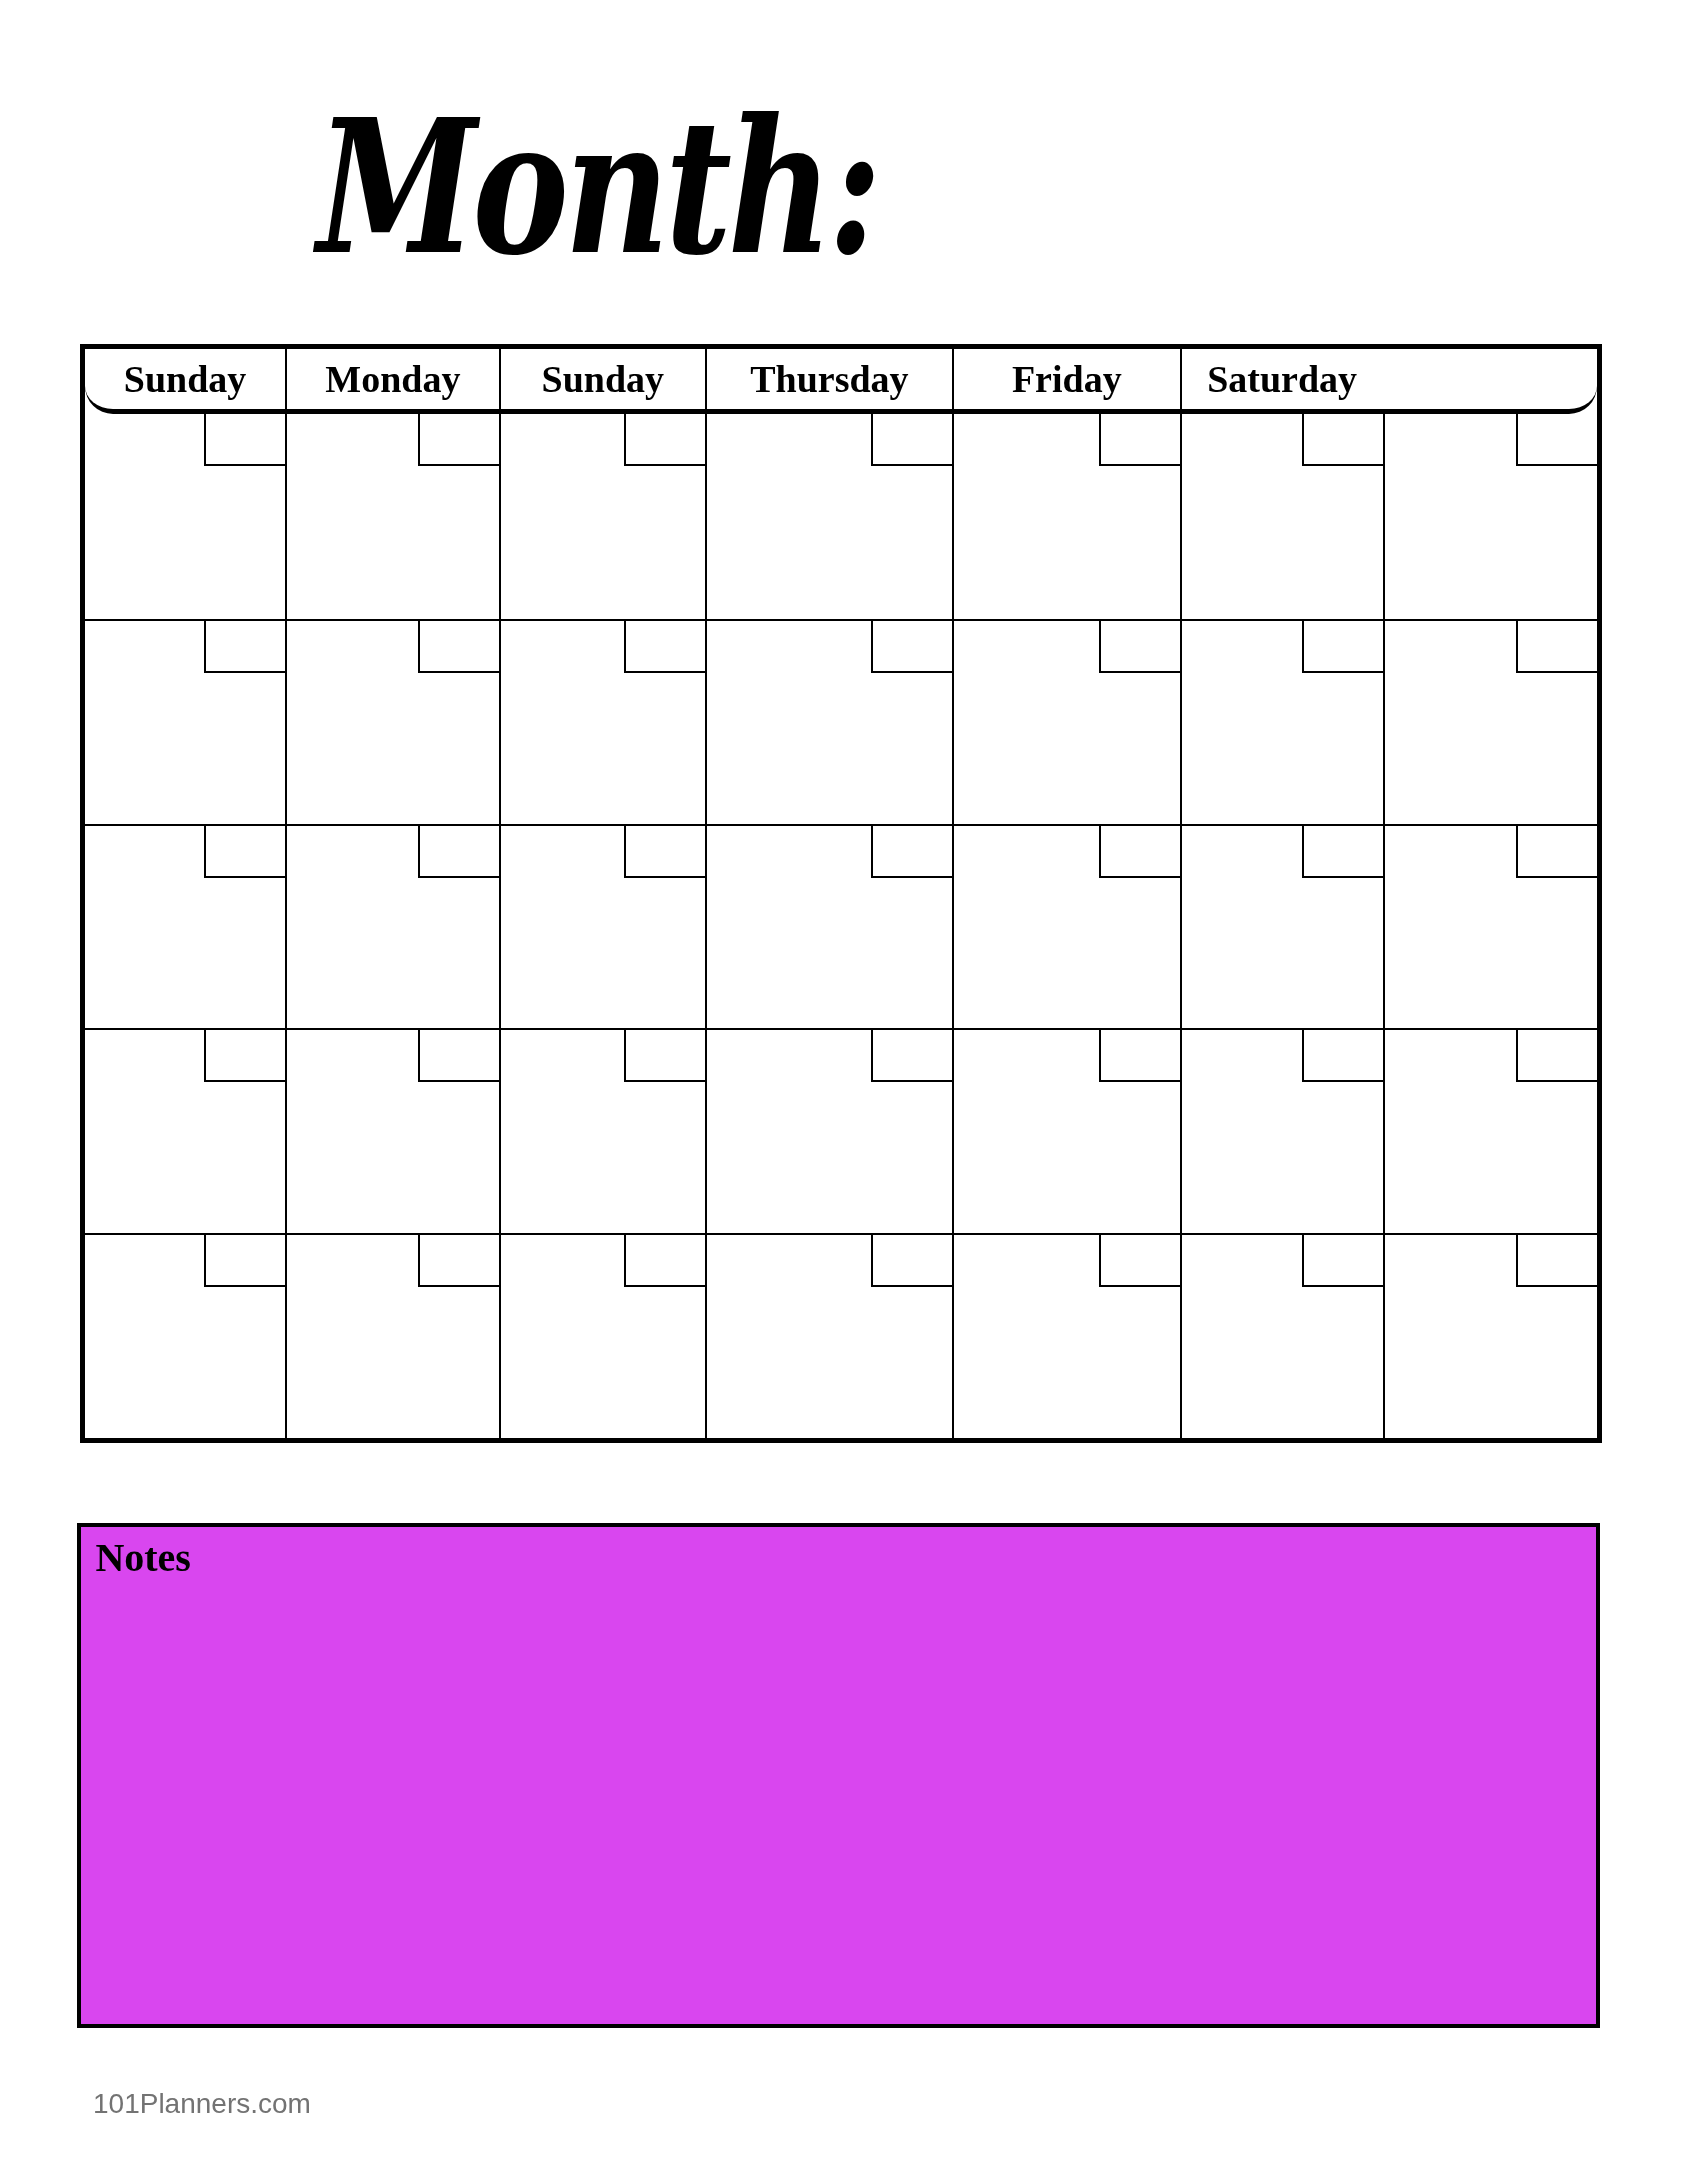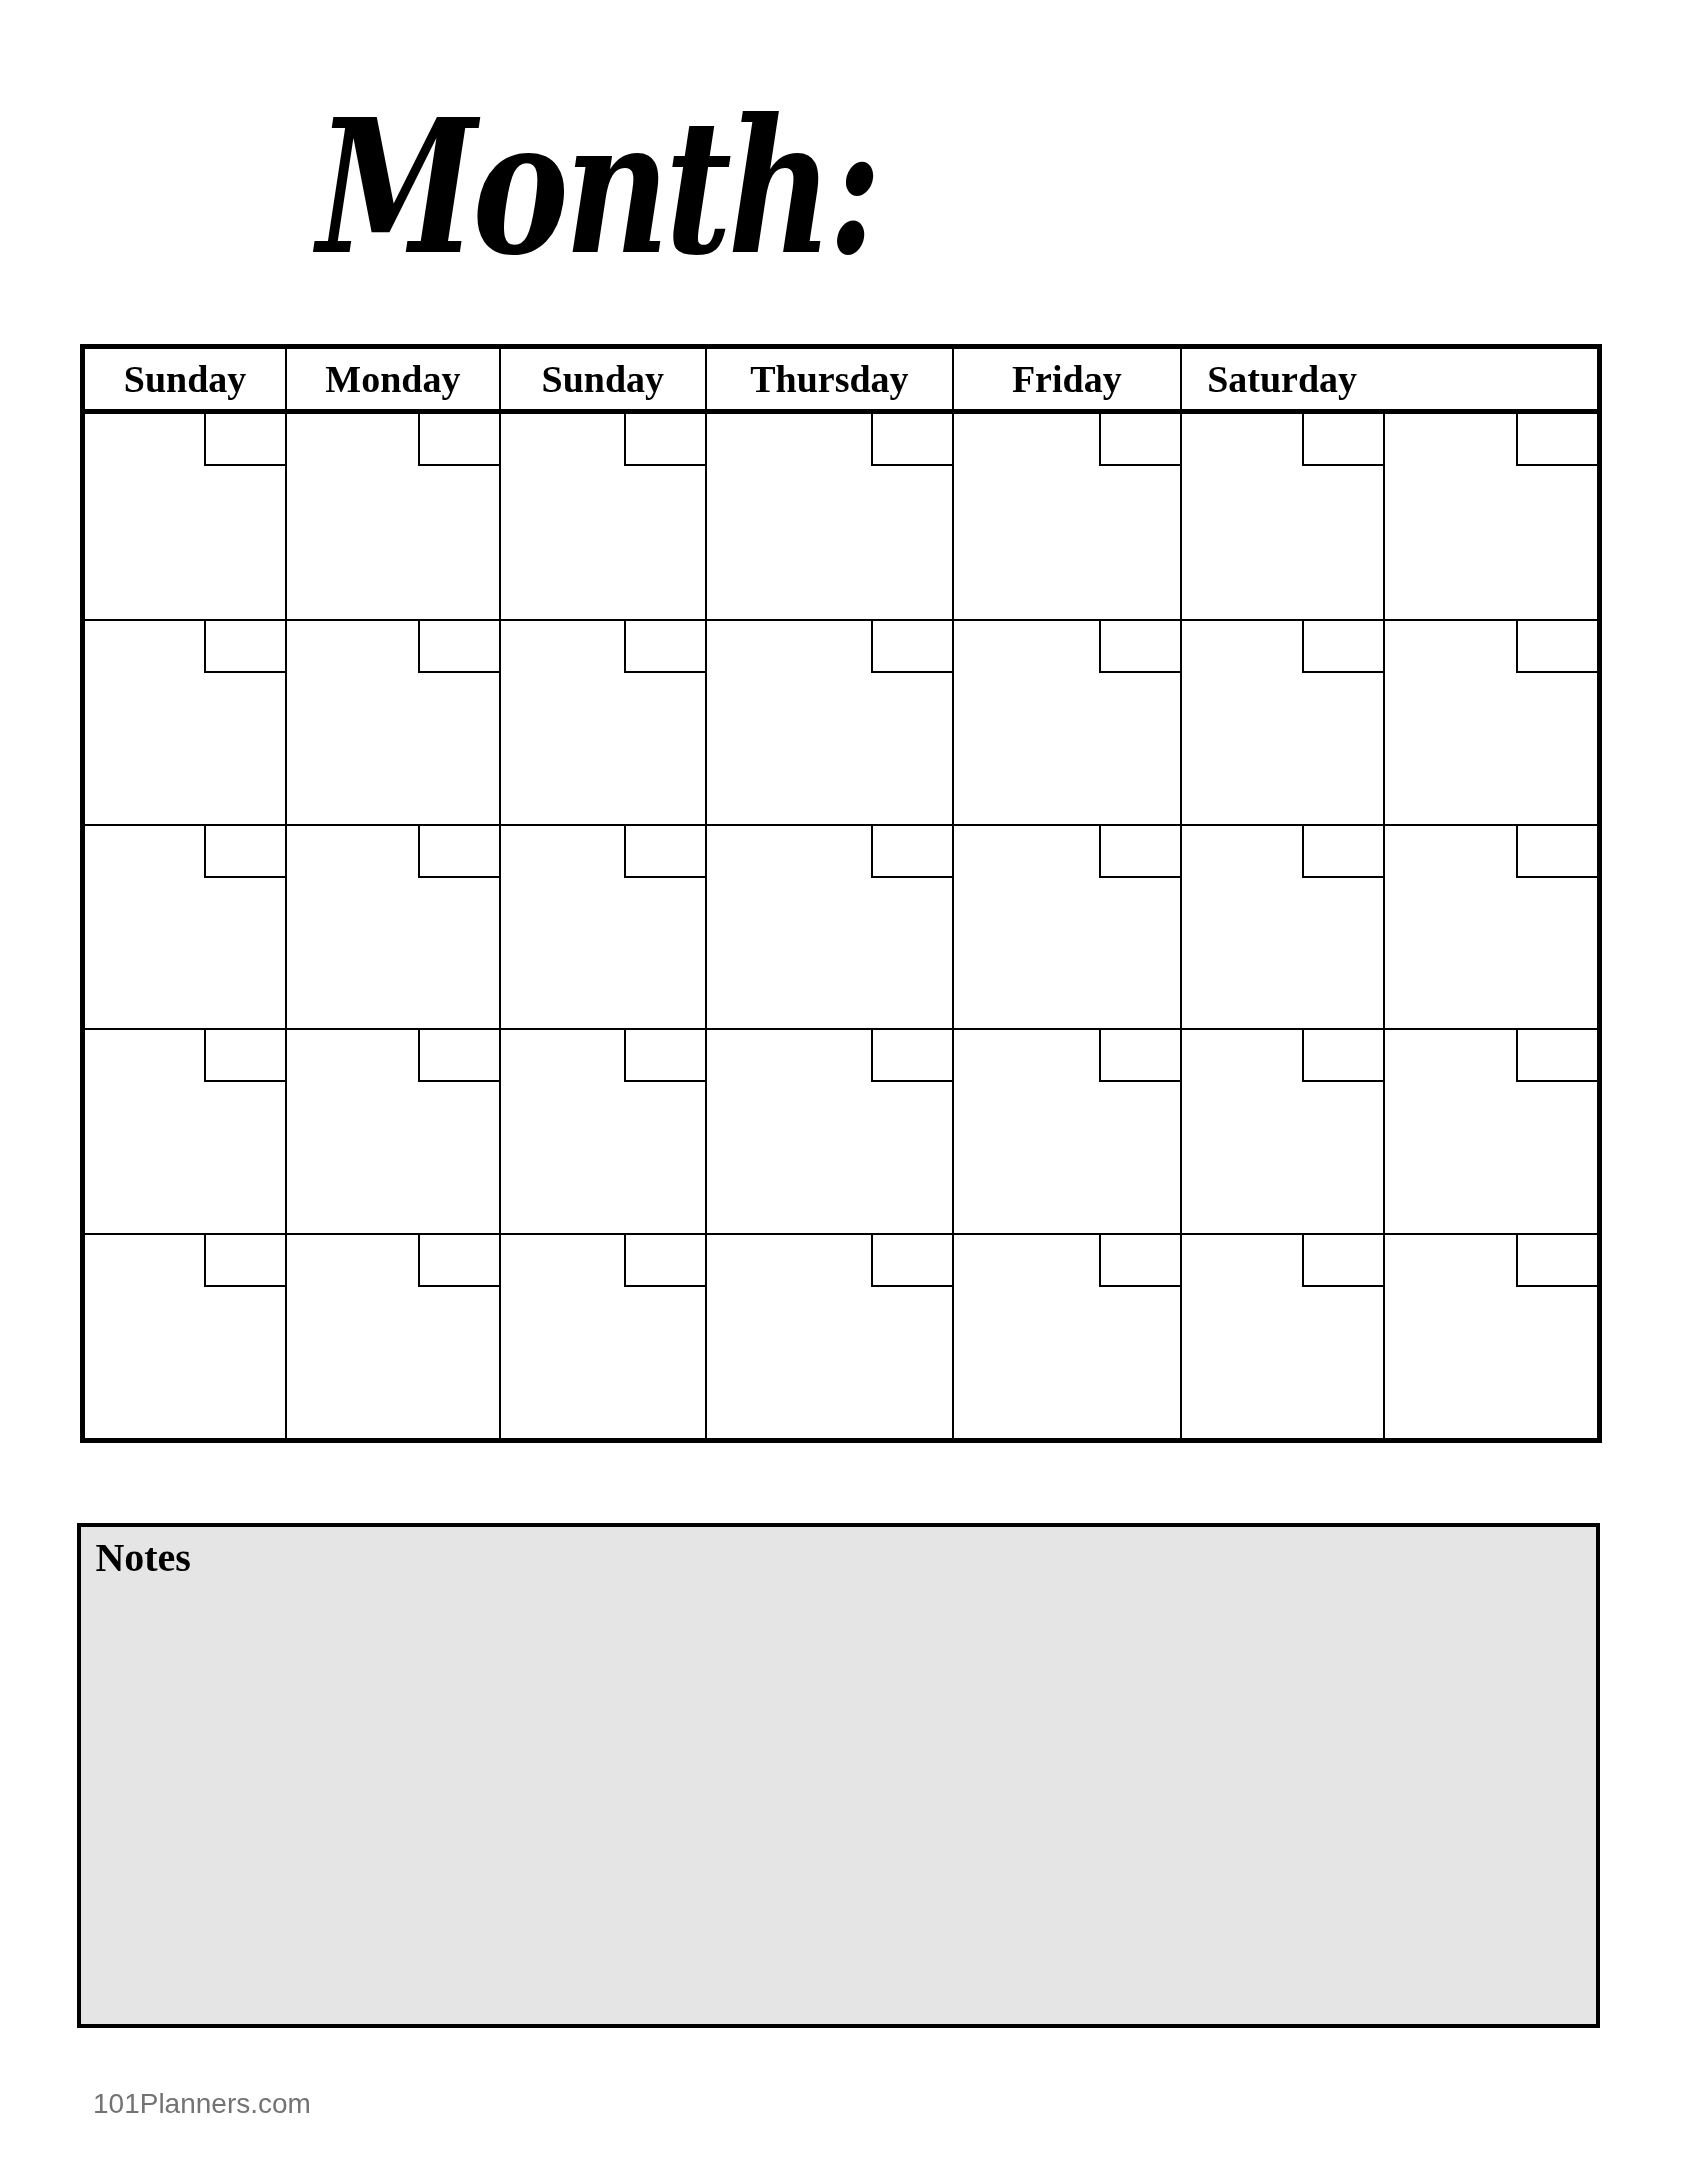--- a/index.html
+++ b/index.html
@@ -41,20 +41,21 @@
     box-sizing: border-box;
     border: 5.4px solid #000;
     background: #ffffff;
   }
   .calendar-header-row {
     display: grid;
     grid-template-columns: 223fr 238fr 230fr 275fr 254fr 226fr 239fr;
     height: 65px;
     box-sizing: border-box;
     border-bottom: 5.4px solid #000;
+    border-radius: 28px;
   }
   .day-header-cell {
     box-sizing: border-box;
     display: flex;
     align-items: center;
     justify-content: center;
     font-weight: bold;
     font-size: 38px;
     font-family: "Liberation Serif", serif;
   }
@@ -92,21 +93,21 @@
 
   
   .notes-box {
     position: absolute;
     left: 77px;
     top: 1523px;
     width: 1523px;
     height: 505px;
     box-sizing: border-box;
     border: 4.5px solid #000;
-    background: #e5e5e5;
+    background: #d946ef;
   }
   .notes-label {
     padding: 7.2px 0 0 14.4px;
     font-family: "Liberation Serif", serif;
     font-weight: bold;
     font-size: 40px;
   }
 
   
   .footer-text {

